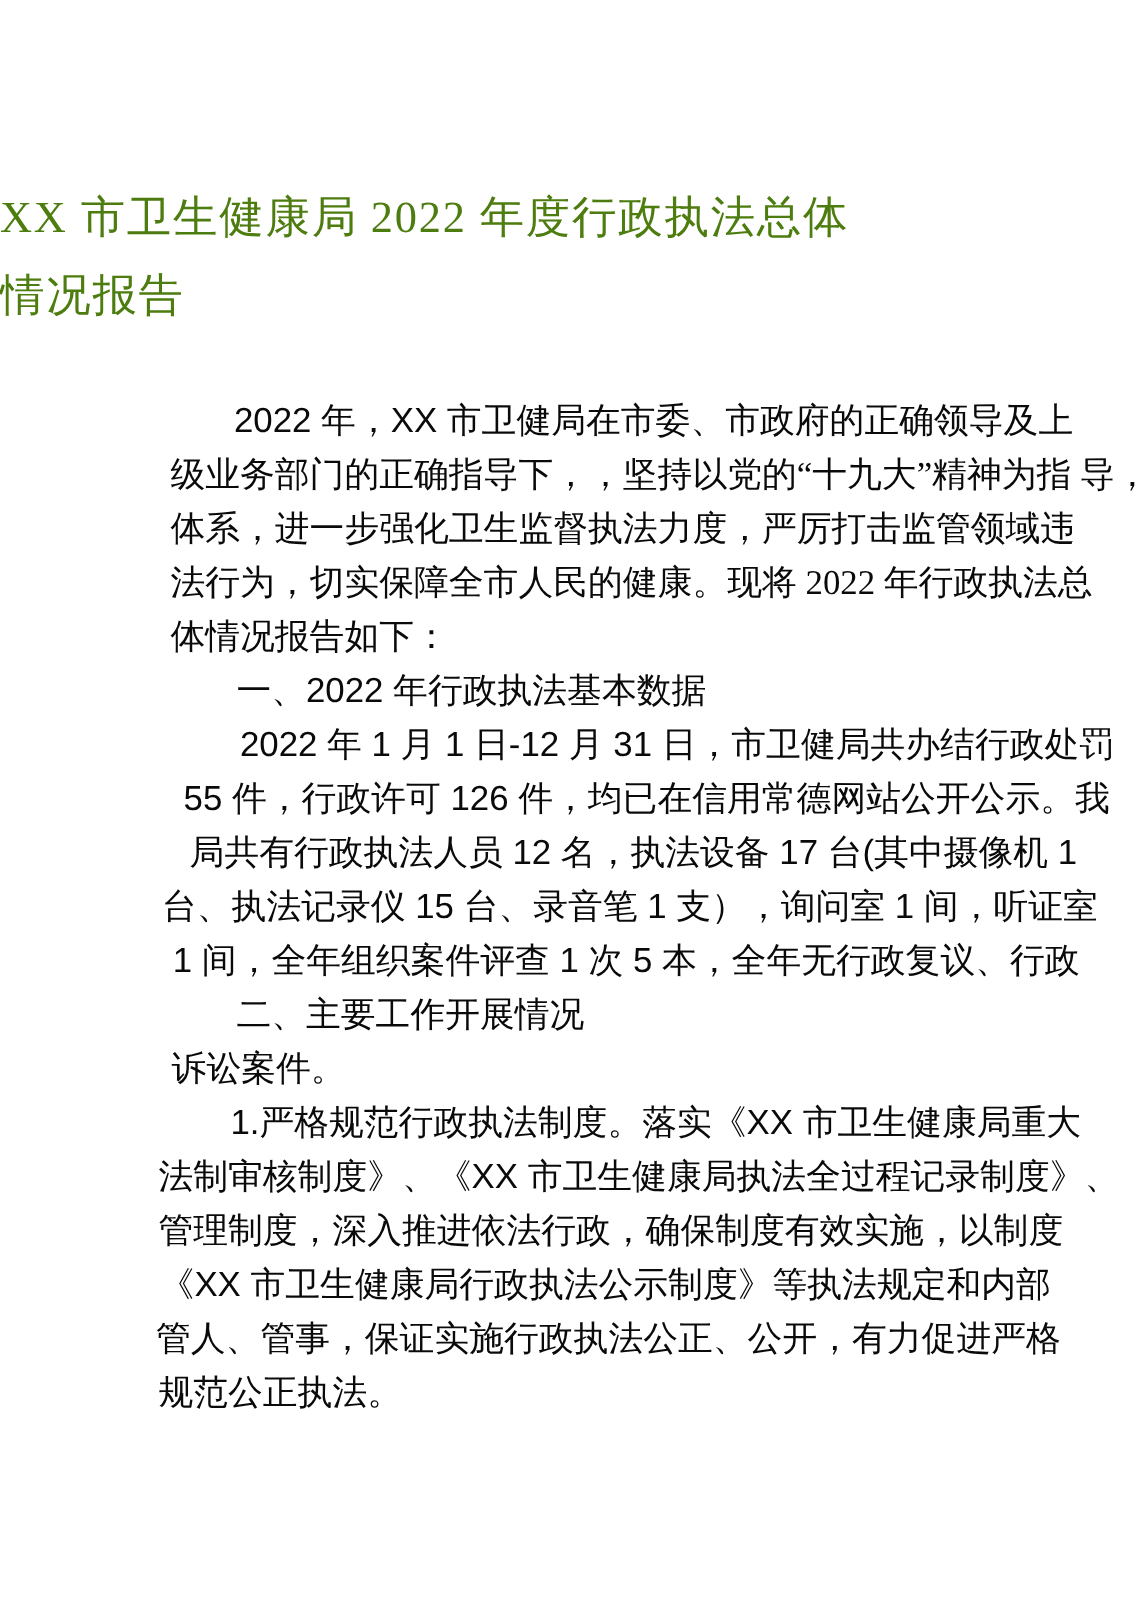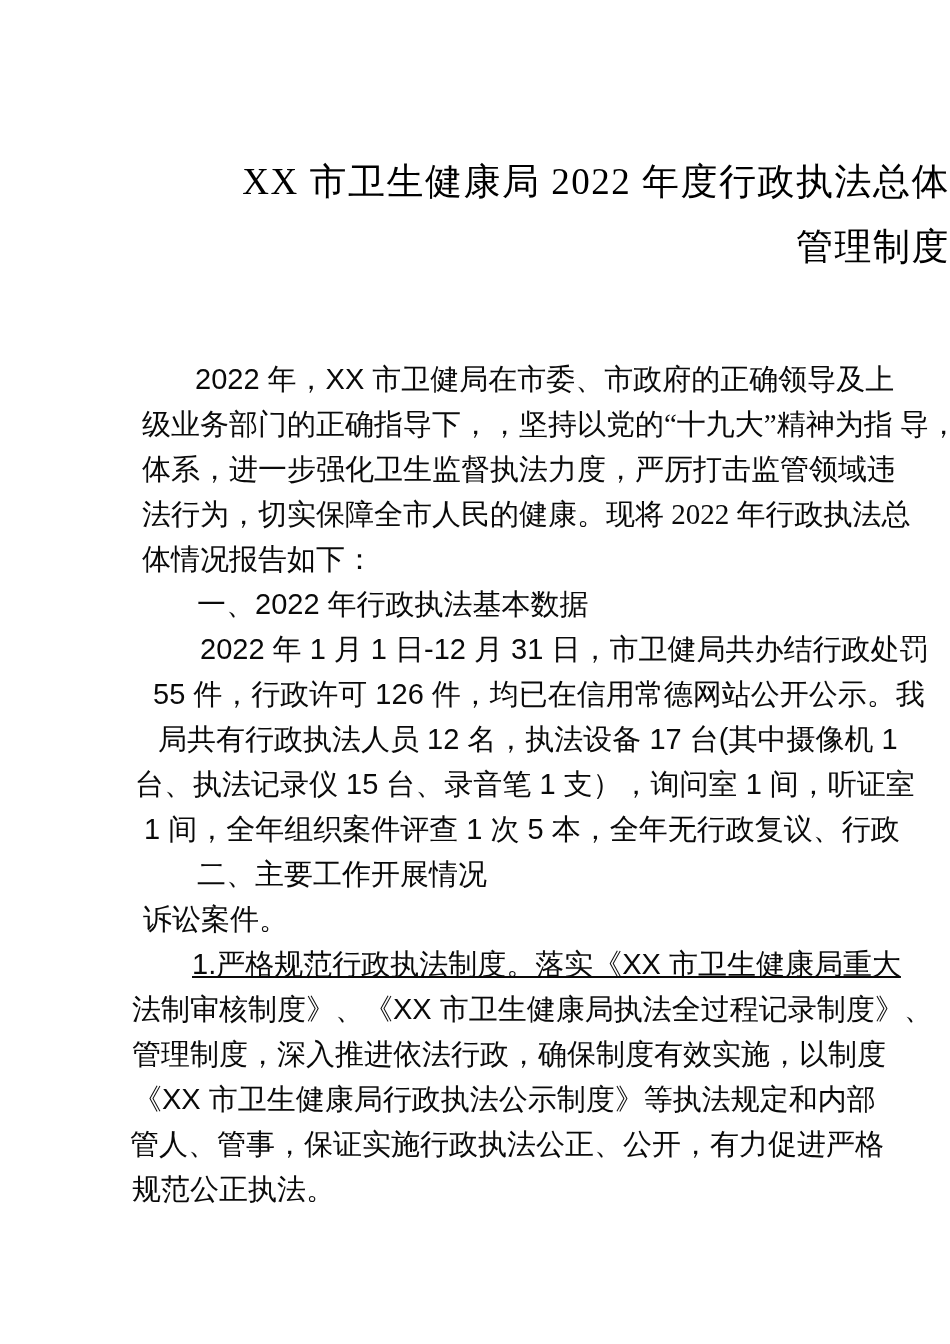--- a/index.html
+++ b/index.html
@@ -14,65 +14,64 @@
     background: #ffffff;
     overflow: hidden;
     font-family: "Liberation Sans", "DejaVu Sans", sans-serif;
     color: #000000;
   }
   .doc-title {
     position: absolute;
     top: 149px;
     left: 0;
     width: 950px;
-    text-align: right;
+    text-align: left;
     font-family: "Liberation Serif", "DejaVu Serif", serif;
     font-size: 37px;
     line-height: 65px;
     letter-spacing: 1.5px;
-    color: #000000;
+    color: #4d7c0f;
     font-weight: 400;
   }
   .doc-body {
     position: absolute;
     top: 329px;
     left: 130px;
     width: 690px;
     font-size: 29px;
     line-height: 45px;
     color: #0a0a0a;
-    margin-top: 28px;
   }
   .line {
     white-space: nowrap;
     height: 45px;
   }
   
   .i0  { padding-left: 0; }
   .i2  { padding-left: 2px; }
   .i3  { padding-left: 3px; }
   .i5  { padding-left: 5px; }
   .i12 { padding-left: 12px; font-family: Liberation Serif, serif; }
   .i13 { padding-left: 13px; }
   .i14 { padding-left: 14px; }
   .i23 { padding-left: 23px; }
   .i28 { padding-left: 28px; text-align: right; }
-  .i62 { padding-left: 62px; text-decoration: underline; }
+  .i62 { padding-left: 62px; }
   .i65 { padding-left: 65px; }
   .i67 { padding-left: 67px; }
   .i70 { padding-left: 70px; }
 </style>
 </head>
 <body>
 
 <div class="page">
 
   <div class="doc-title">
     <div class="title-line">XX 市卫生健康局 2022 年度行政执法总体</div>
-    <div class="title-line">管理制度</div>
+    <div class="title-line">情况报告</div>
   </div>
 
   <div class="doc-body">
     <div class="line i65">2022 年，XX 市卫健局在市委、市政府的正确领导及上</div>
     <div class="line i12">级业务部门的正确指导下，，坚持以党的“十九大”精神为指 导，</div>
     <div class="line i12">体系，进一步强化卫生监督执法力度，严厉打击监管领域违</div>
     <div class="line i12">法行为，切实保障全市人民的健康。现将 2022 年行政执法总</div>
     <div class="line i12">体情况报告如下：</div>
     <div class="line i67">一、2022 年行政执法基本数据</div>
     <div class="line i70">2022 年 1 月 1 日-12 月 31 日，市卫健局共办结行政处罚</div>

